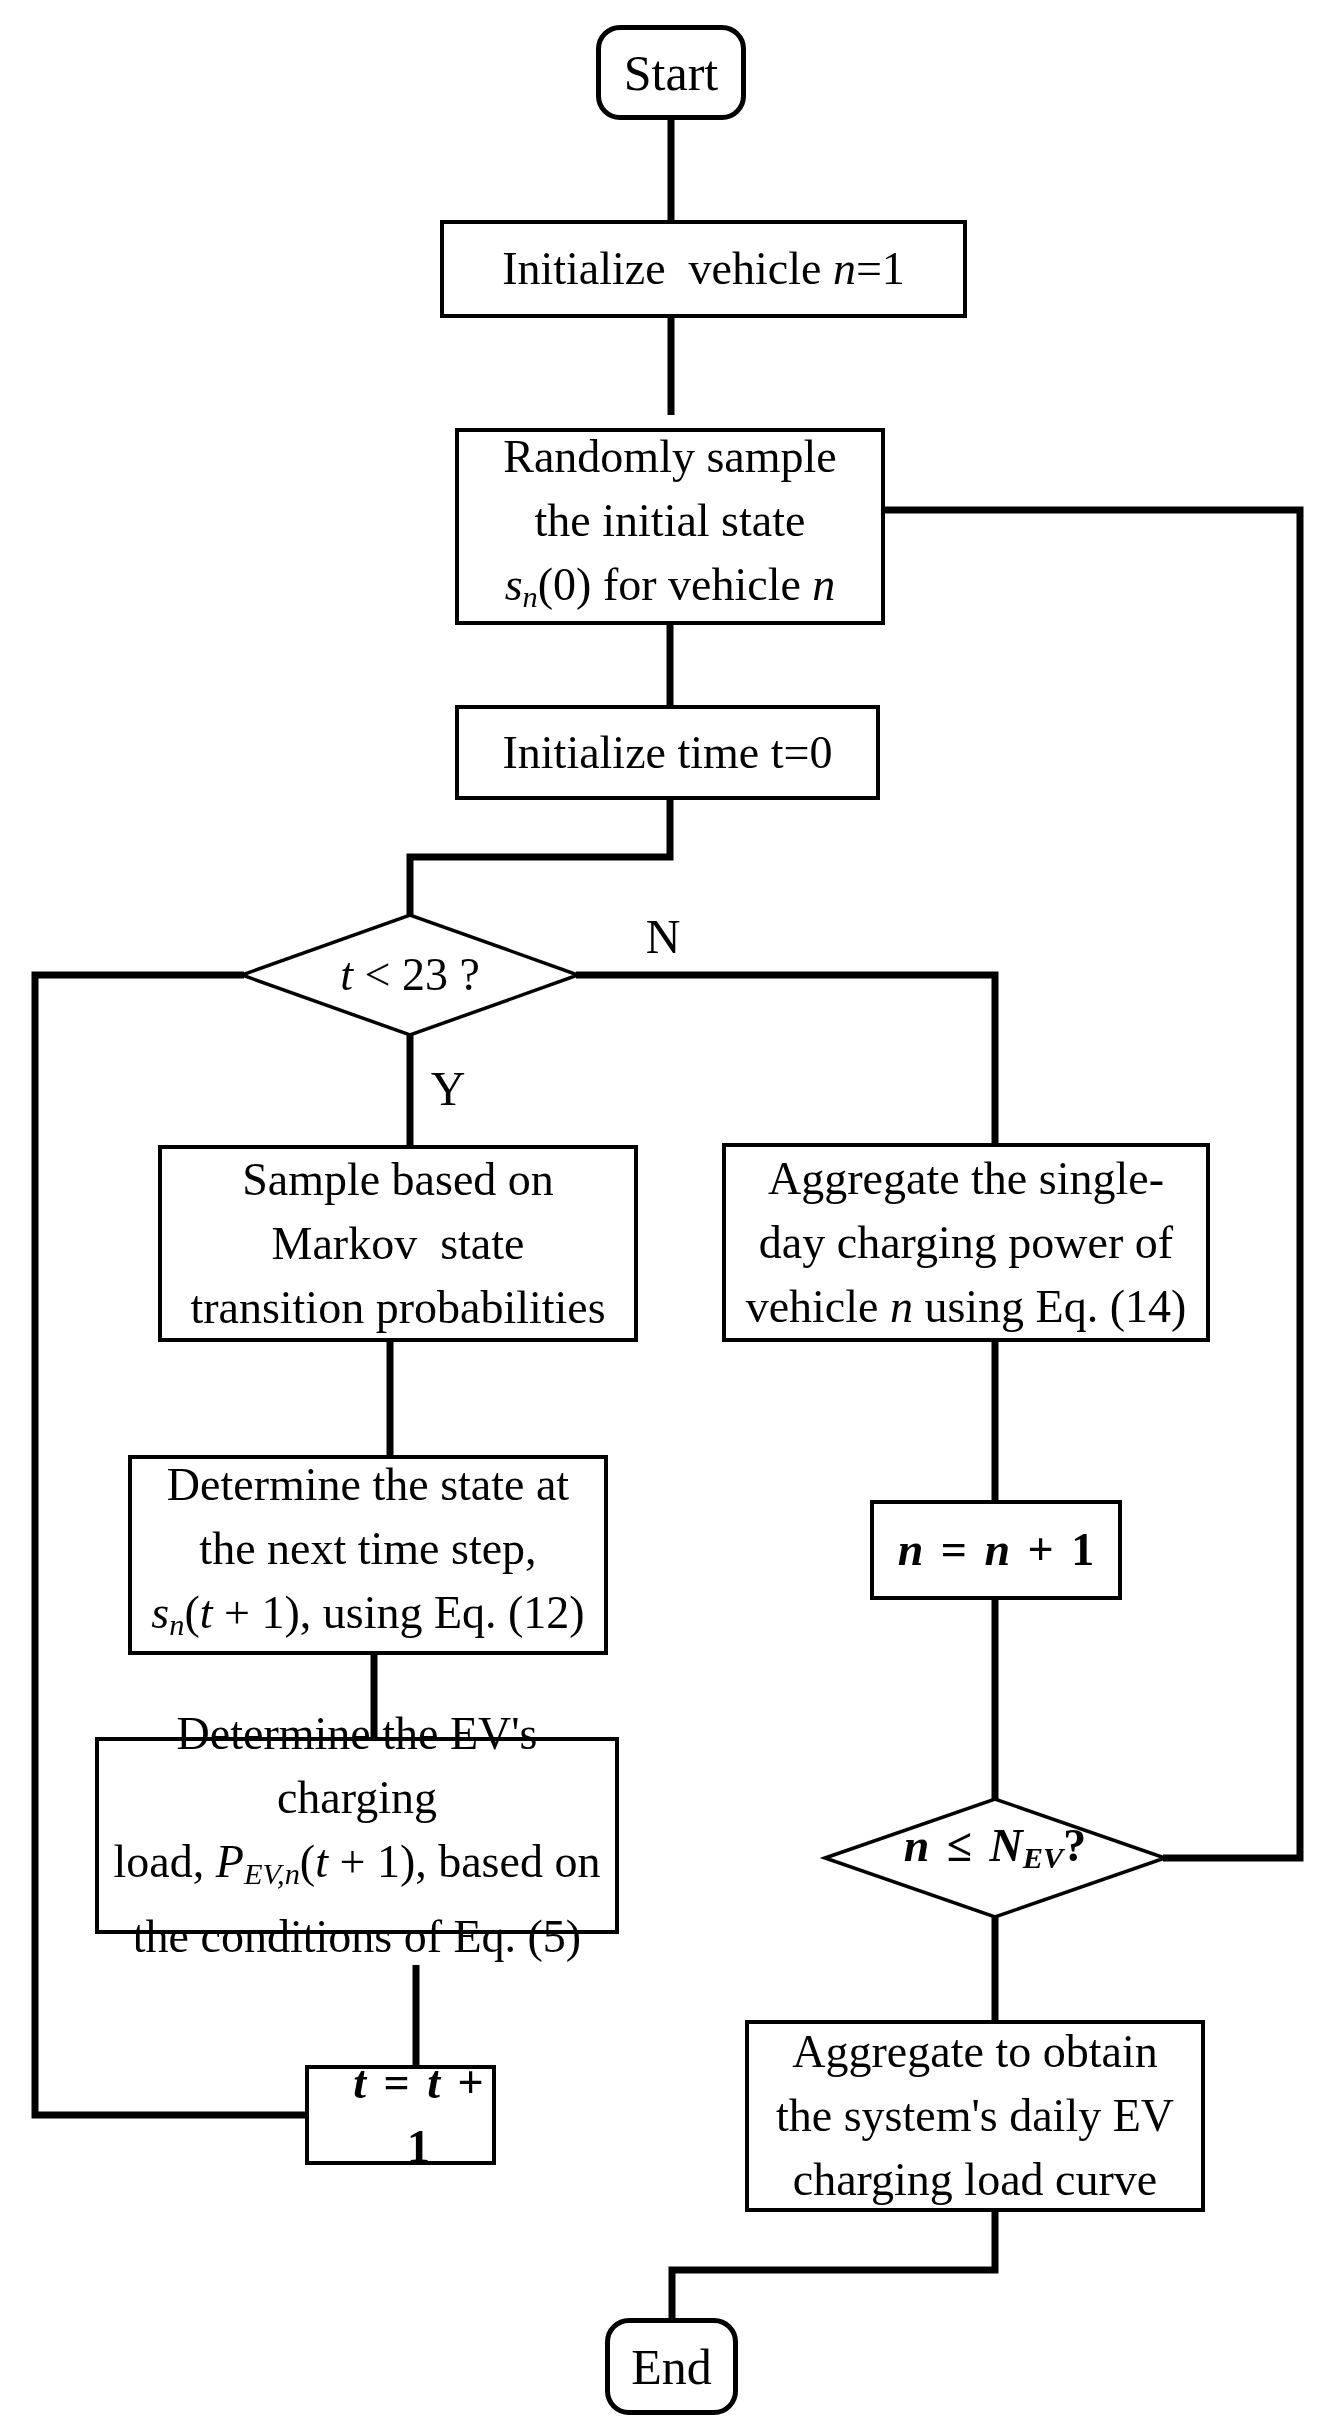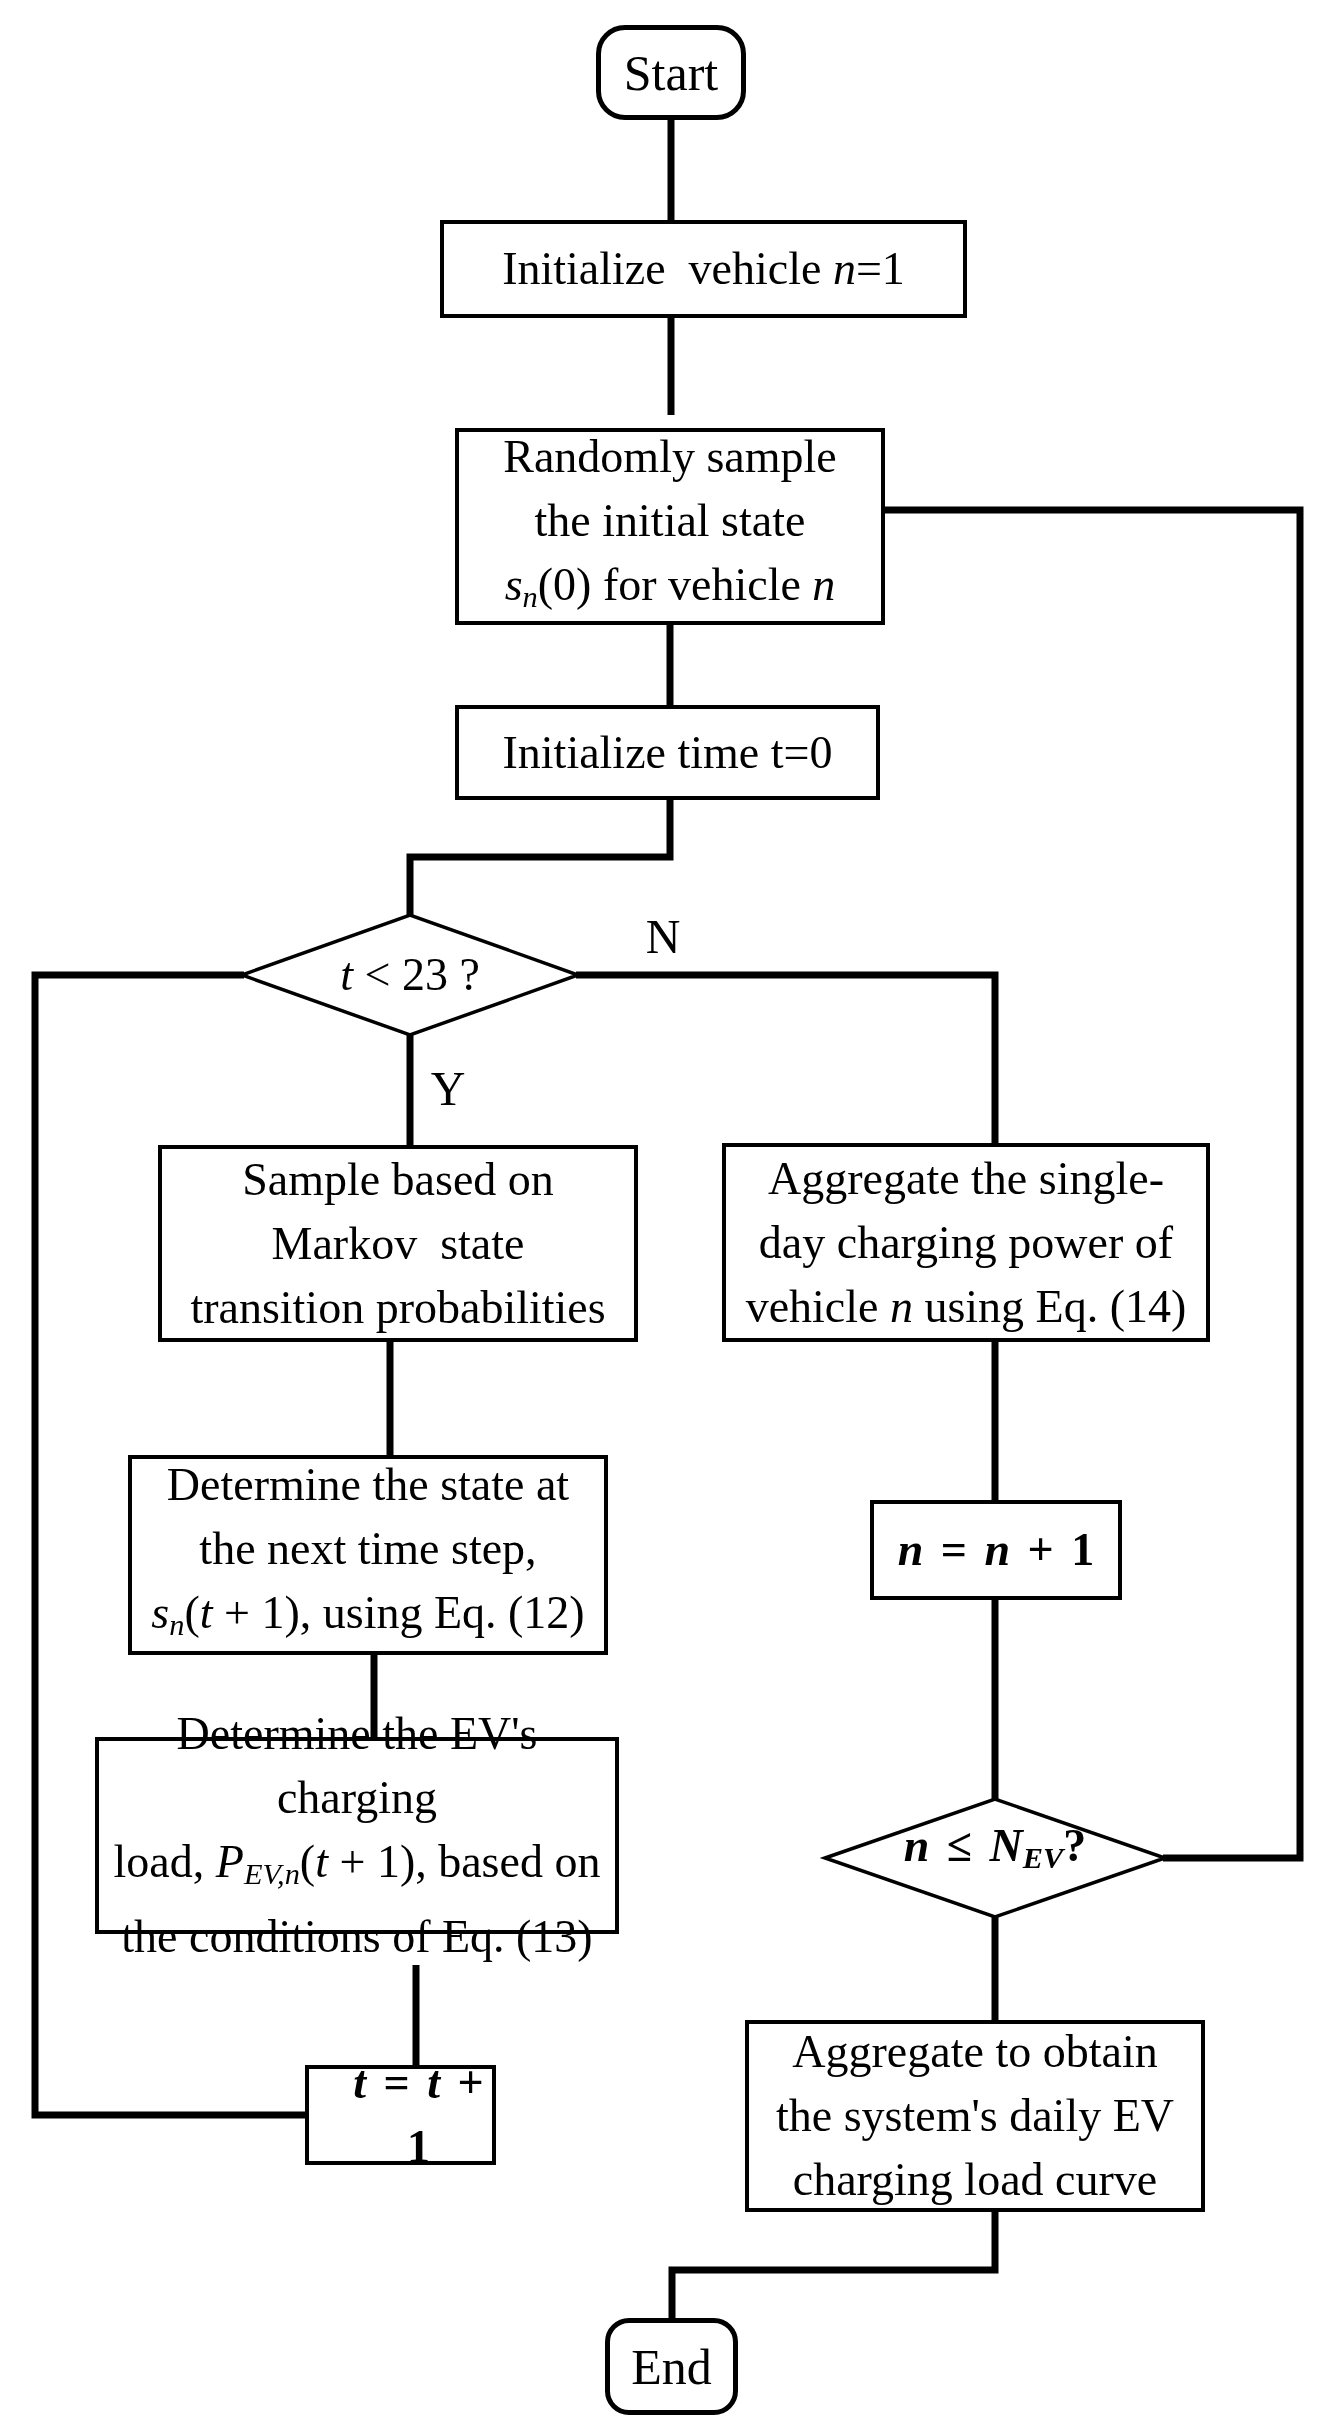--- a/index.html
+++ b/index.html
@@ -80,21 +80,21 @@
       <polyline points="995,1342 995,1502"></polyline>
       <polyline points="995,1600 995,1801"></polyline>
       <polyline points="995,1915 995,2022"></polyline>
       <polyline points="1163,1858 1300,1858 1300,510 885,510"></polyline>
       <polyline points="995,2212 995,2270 672,2270 672,2320"></polyline>
     </g>
     <polygon points="242,975 410,915 578,975 410,1035" fill="#ffffff" stroke="#000000" stroke-width="3.5"></polygon>
     <polygon points="825,1858 995,1799 1165,1858 995,1917" fill="#ffffff" stroke="#000000" stroke-width="3.5"></polygon>
   </svg>
 
-  <div class="node terminal" style="left:596px;top:25px;width:150px;height:95px;border-radius:29px;">
+  <div class="node terminal" style="left:596px;top:25px;width:150px;height:95px;">
       <span class="rt-line"><span class="rt">Start</span></span>
     </div>
 
   <div class="node" style="left:408px;top:220px;width:527px;height:98px;margin-left:32px;">
       <span class="rt-line"><span class="rt">Initialize  vehicle </span><span class="rt rt-i">n</span><span class="rt">=1</span></span>
     </div>
 
   <div class="node" style="left:455px;top:413px;width:430px;height:197px;margin-top:15px;">
       <span class="rt-line"><span class="rt">Randomly sample</span></span>
       <span class="rt-line"><span class="rt">the initial state</span></span>
@@ -131,21 +131,21 @@
       <span class="rt-line"><span class="rt rt-i">s</span><span class="rt rt-isub">n</span><span class="rt">(</span><span class="rt rt-i">t</span><span class="rt"> + 1), using Eq. (12)</span></span>
     </div>
 
   <div class="node eq" style="left:870px;top:1500px;width:252px;height:100px;">
       <span class="rt-line"><span class="rt rt-bi">n</span><span class="rt rt-b"> = </span><span class="rt rt-bi">n</span><span class="rt rt-b"> + 1</span></span>
     </div>
 
   <div class="node" style="left:95px;top:1737px;width:524px;height:197px;">
       <span class="rt-line"><span class="rt">Determine the EV's charging</span></span>
       <span class="rt-line"><span class="rt">load, </span><span class="rt rt-i">P</span><span class="rt rt-isub">EV,n</span><span class="rt">(</span><span class="rt rt-i">t</span><span class="rt"> + 1), based on</span></span>
-      <span class="rt-line"><span class="rt">the conditions of Eq. (13)</span></span>
+      <span class="rt-line"><span class="rt">the conditions of Eq. (5)</span></span>
     </div>
 
   <div class="dlabel eq" style="left:835px;top:1828px;width:320px;height:60px;">
       <span class="rt-line"><span class="rt rt-bi">n</span><span class="rt rt-b"> ≤ </span><span class="rt rt-bi">N</span><span class="rt rt-bisub">EV</span><span class="rt rt-b">?</span></span>
     </div>
 
   <div class="node eq" style="left:305px;top:2065px;width:191px;height:100px;padding-left:40px;">
       <span class="rt-line"><span class="rt rt-bi">t</span><span class="rt rt-b"> = </span><span class="rt rt-bi">t</span><span class="rt rt-b"> + 1</span></span>
     </div>
 

